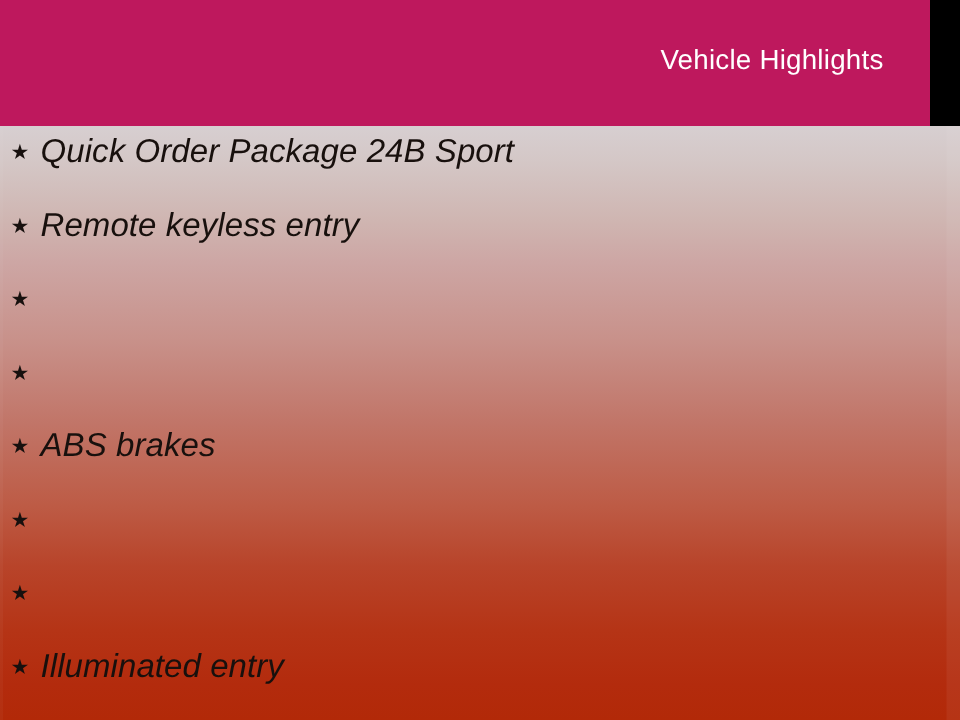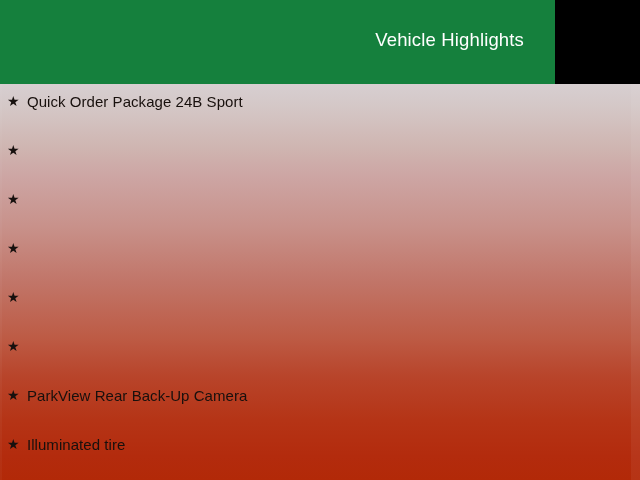--- a/index.html
+++ b/index.html
@@ -18,23 +18,23 @@
     height: 480px;
     overflow: hidden;
     background: #000000;
   }
 
   
   #header {
     position: absolute;
     left: 0;
     top: 0;
-    width: 555px;
+    width: 620px;
     height: 84px;
-    background: #15803d;
+    background: #be185d;
     box-sizing: border-box;
   }
 
   #header-title {
     position: absolute;
     right: 31px;
     top: 31px;
     color: #ffffff;
     font-size: 18.5px;
     font-weight: 400;
@@ -111,25 +111,26 @@
     display: inline-block;
     width: 20px;
     font-size: 14px;
     line-height: 1;
     color: #17100e;
     text-align: left;
     flex: 0 0 auto;
   }
 
   .highlight-label {
-    font-size: 15px;
+    font-size: 22px;
     color: #18100d;
     line-height: 1;
     letter-spacing: 0.05px;
     flex: 0 0 auto;
+    font-style: italic;
   }
 
   
   .highlight-item:nth-child(1) { top: 6px;   }
   .highlight-item:nth-child(2) { top: 55px;  }
   .highlight-item:nth-child(3) { top: 104px; }
   .highlight-item:nth-child(4) { top: 153px; }
   .highlight-item:nth-child(5) { top: 202px; }
   .highlight-item:nth-child(6) { top: 251px; }
   .highlight-item:nth-child(7) { top: 300px; }
@@ -148,37 +149,38 @@
     <div id="edge-left"></div>
     <div id="edge-right"></div>
 
     <ul id="highlights-list">
       <li class="highlight-item">
         <span class="star-icon">★</span>
         <span class="highlight-label">Quick Order Package 24B Sport</span>
       </li>
       <li class="highlight-item">
         <span class="star-icon">★</span>
+        <span class="highlight-label">Remote keyless entry</span>
       </li>
       <li class="highlight-item">
         <span class="star-icon">★</span>
       </li>
       <li class="highlight-item">
         <span class="star-icon">★</span>
       </li>
       <li class="highlight-item">
         <span class="star-icon">★</span>
+        <span class="highlight-label">ABS brakes</span>
       </li>
       <li class="highlight-item">
         <span class="star-icon">★</span>
       </li>
       <li class="highlight-item">
         <span class="star-icon">★</span>
-        <span class="highlight-label">ParkView Rear Back-Up Camera</span>
       </li>
       <li class="highlight-item">
         <span class="star-icon">★</span>
-        <span class="highlight-label">Illuminated tire</span>
+        <span class="highlight-label">Illuminated entry</span>
       </li>
     </ul>
   </div>
 
 </div>
 
 </body></html>

